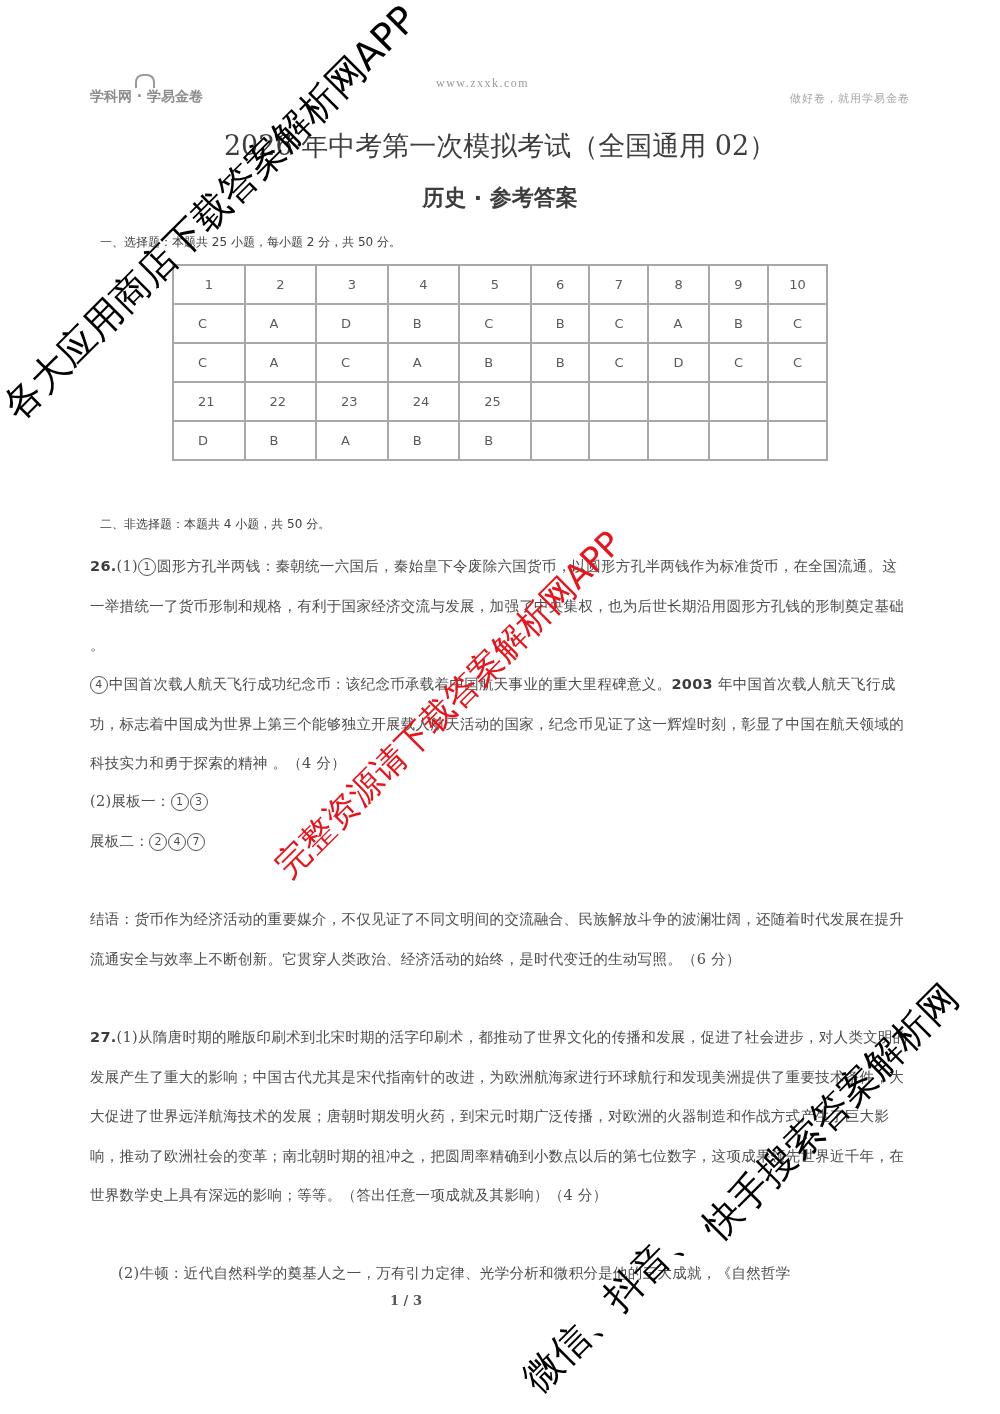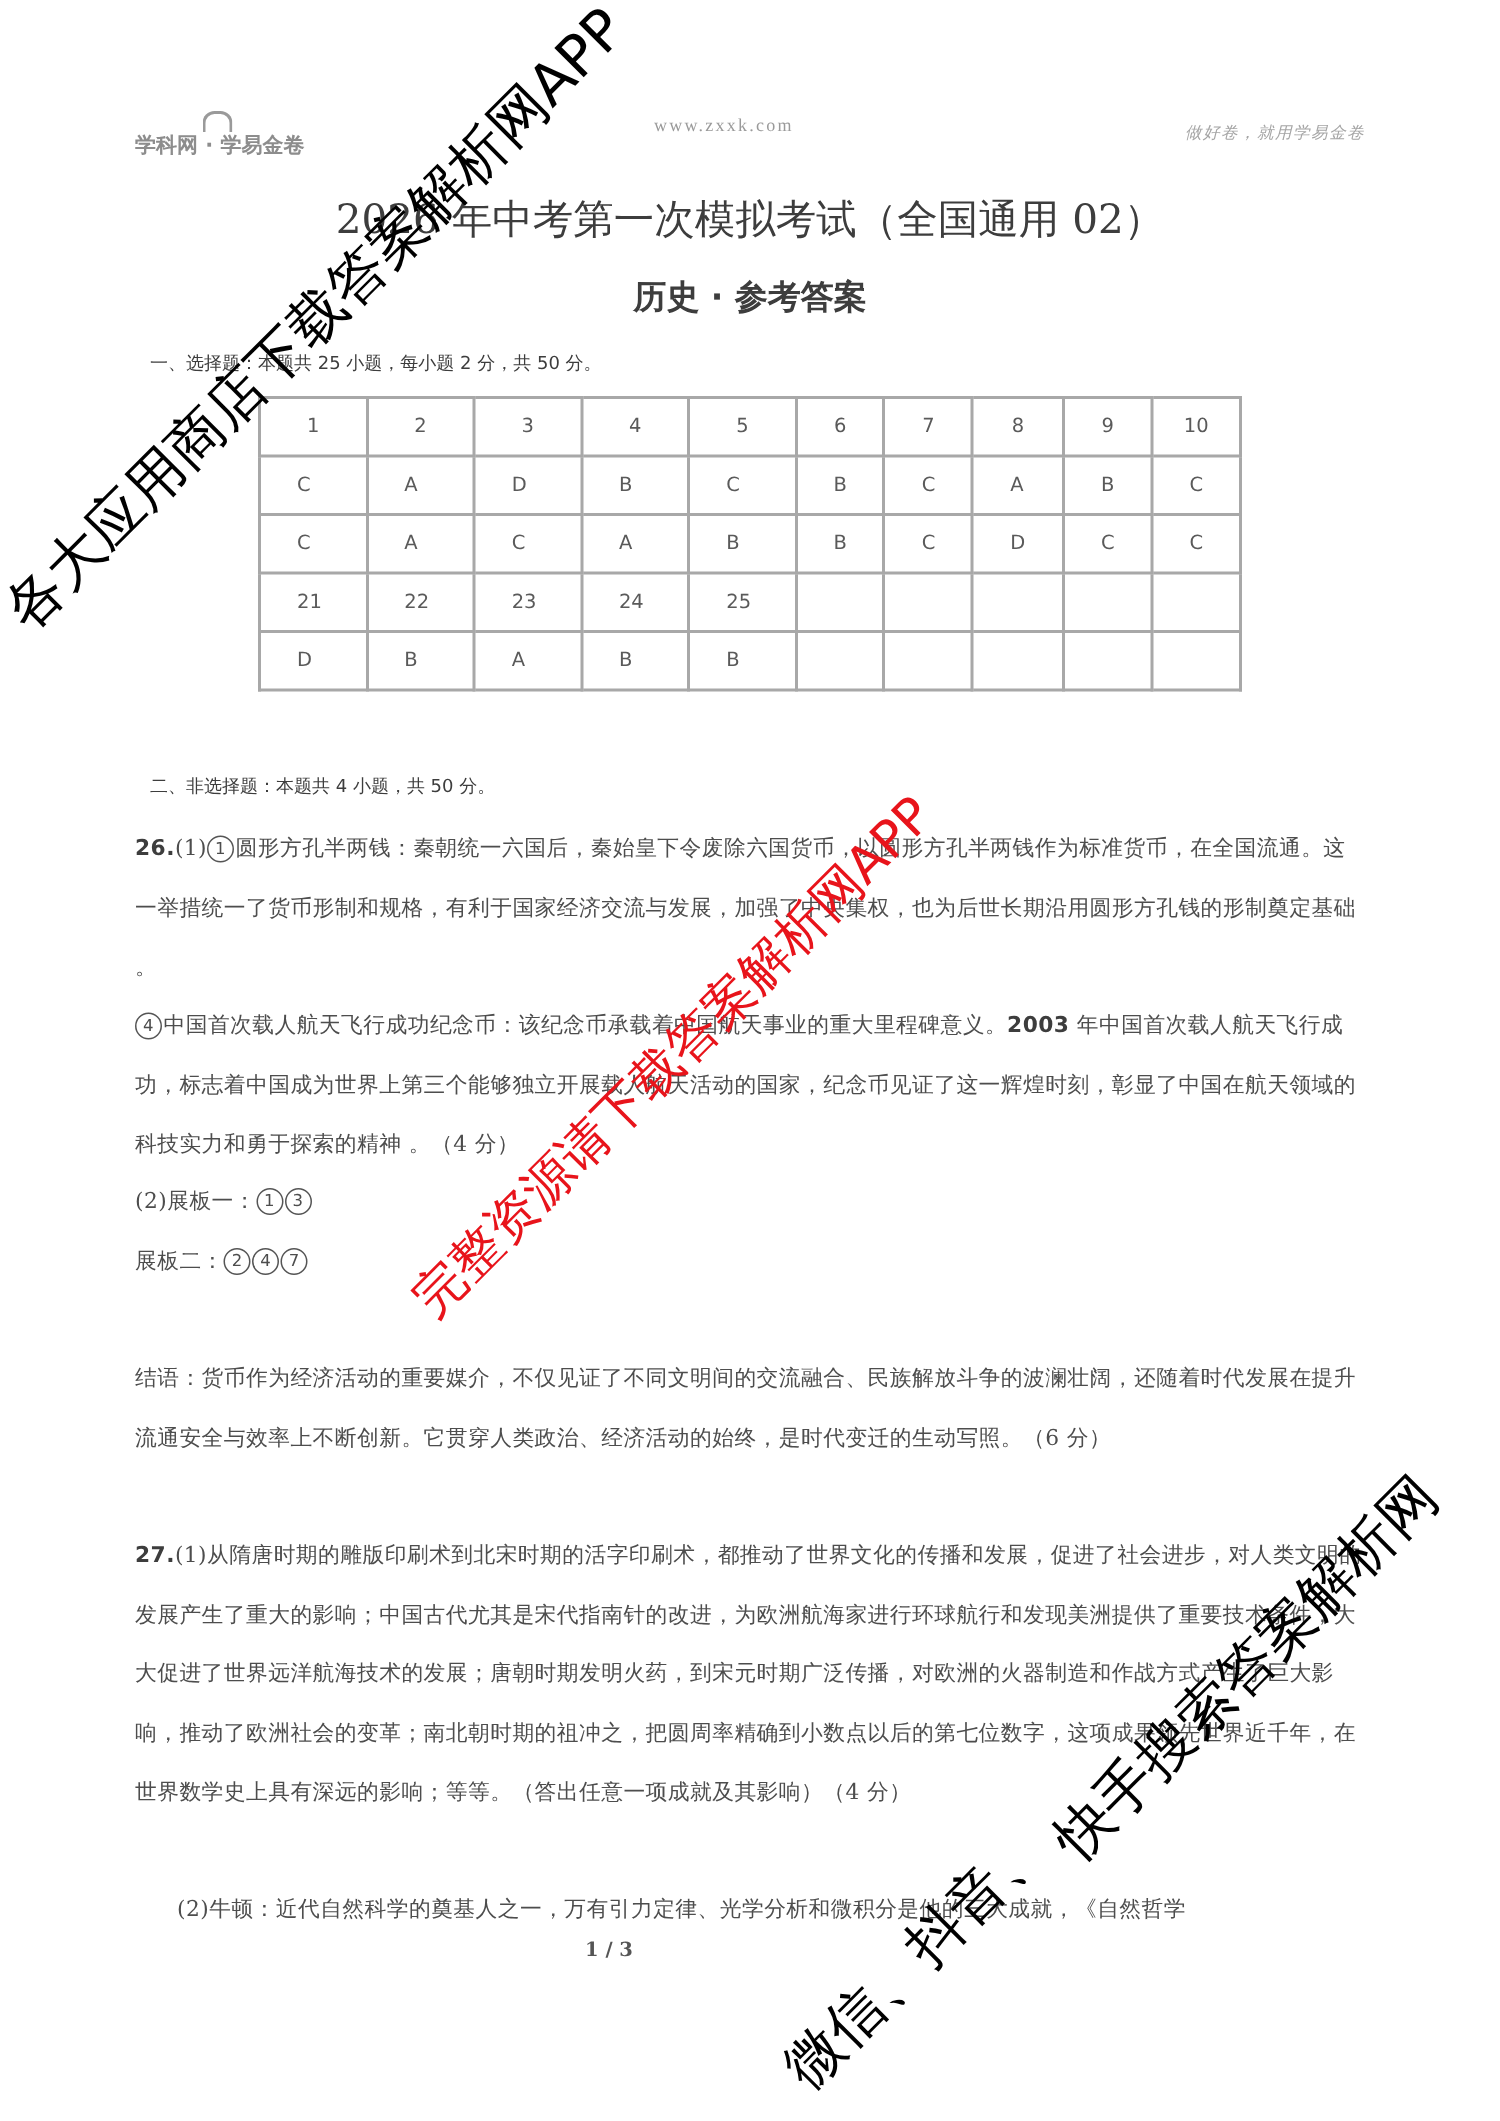--- a/index.html
+++ b/index.html
@@ -5,22 +5,22 @@
   html, body { margin:0; padding:0; background:#ffffff; }
   body { width:1000px; height:1414px; position:relative; overflow:hidden;
          font-family:"DejaVu Serif","Liberation Serif",serif; color:#4a4a4a; }
   .header { position:absolute; top:72px; left:90px; right:90px; height:26px; }
   .logo { position:absolute; left:0; top:2px; display:flex; align-items:center;
           font-family:"DejaVu Sans",sans-serif; font-size:14px; font-weight:bold; color:#8d8d8d;flex-direction:column; }
   .logo-icon { width:16px; height:12px; border:2px solid #9a9a9a; border-bottom:none;
                border-radius:8px 8px 0 0; margin-right:3px; }
   .site-url { position:absolute; left:346px; top:4px; font-family:Liberation Serif, serif;
               font-size:12px; letter-spacing:1.5px; color:#9a9a9a; }
-  .slogan { position:absolute; right:0; top:9px; font-family:"DejaVu Sans",sans-serif;
-            font-size:11px; color:#a5a5a5; letter-spacing:1px;font-style:italic; }
+  .slogan { position:absolute; right:0; top:19px; font-family:"DejaVu Sans",sans-serif;
+            font-size:11px; color:#a5a5a5; letter-spacing:1px; }
   .title { position:absolute; top:128px; left:0; width:1000px; text-align:center;
            font-size:27px; color:#3d3d3d; }
   .subtitle { position:absolute; top:183px; left:0; width:1000px; text-align:center;
               font-family:"DejaVu Sans",sans-serif; font-size:22px; font-weight:bold; color:#3d3d3d; }
   .section-heading { position:absolute; left:100px; font-family:"DejaVu Sans",sans-serif;
                      font-size:12px; font-weight:normal; color:#3d3d3d; }
   table.answers { position:absolute; top:264px; left:172px; width:656px; border-collapse:collapse;
                   font-family:"DejaVu Sans",sans-serif; font-size:13px; color:#5a5a5a; }
   table.answers td { border:2px solid #a8a8a8; height:37px; padding:0 0 0 24px; }
   table.answers tr:first-child td { text-align:center; padding:0; }

